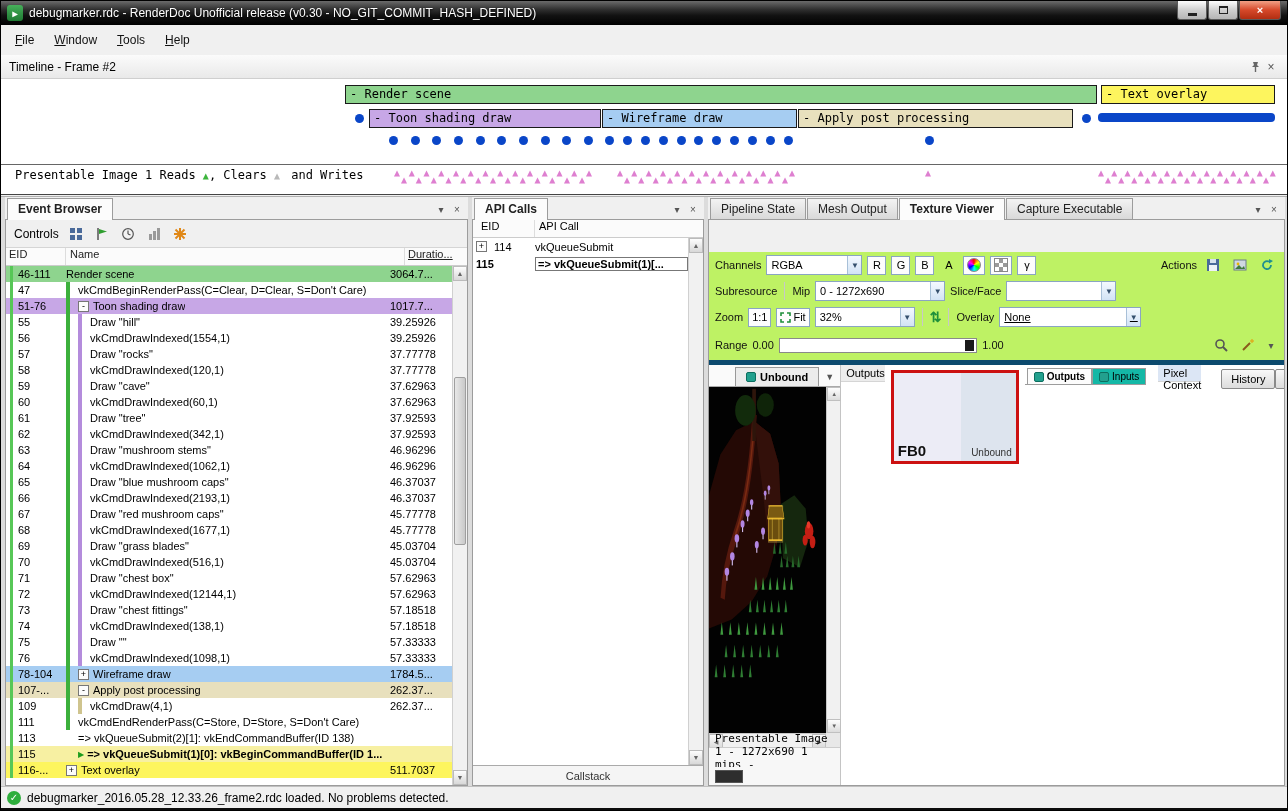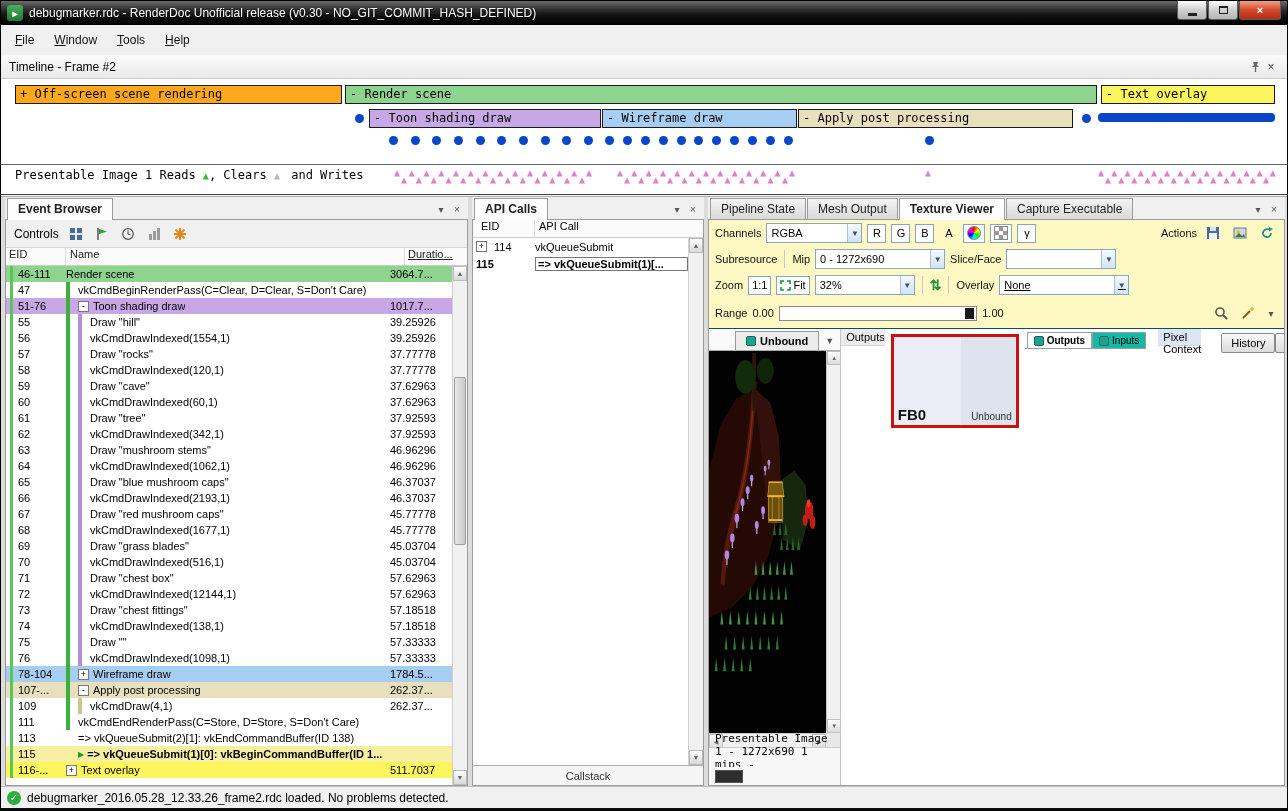--- a/index.html
+++ b/index.html
@@ -106,21 +106,21 @@
   .api-body { flex:1; position:relative; background:#fff; }
   #api-rows { position:absolute; left:0; top:0; right:15px; }
   .api-row { height:17px; display:flex; align-items:center; font-size:11px; }
   .api-eid { width:62px; flex:none; display:flex; align-items:center; padding-left:3px; gap:3px; }
   .api-call { flex:1; overflow:hidden; white-space:nowrap; }
   .api-call.sel { border:1px solid #777; padding:0 2px; }
   .callstack-bar { height:20px; border-top:1px solid #aaa; background:#f5f5f5; display:flex; align-items:center;
     justify-content:center; font-size:11px; color:#333; }
 
   
-  .rp-toolbar { background:#fef9c3; border-bottom:1px solid #0c4a6e; }
+  .rp-toolbar { background:#bef264; border-bottom:5px solid #0c4a6e;margin-top:32px; }
   .t-row { display:flex; align-items:center; gap:5px; padding:0 6px; height:26px; }
   .t-row.range { height:30px; }
   .lbl11 { font-size:11px; color:#111; white-space:nowrap; }
   .combo { display:inline-flex; align-items:center; height:20px; background:#fff; border:1px solid #8aa5c2;
     font-size:11px; padding-left:4px; cursor:pointer; }
   .combo .val { flex:1; overflow:hidden; white-space:nowrap; }
   .combo .arr { margin-left:4px; width:14px; height:100%; display:flex; align-items:center; justify-content:center;
     background:linear-gradient(#f4f9ff,#d2e3f5); border-left:1px solid #a8c0d8; font-size:8px; color:#35506e; }
   .tbtn { height:19px; min-width:19px; border:1px solid #8aa5c2; background:#fdfdfd; font-size:11px;
     display:inline-flex; align-items:center; justify-content:center; padding:0 3px; cursor:pointer; gap:2px; }
@@ -221,21 +221,20 @@
       <span class="sp"></span>
       <span class="tl-ic">
         <svg width="11" height="12" viewBox="0 0 11 12">
             <path d="M3 1h5l-1 3 2 2H2l2-2z" fill="#666"></path>
             <line x1="5.5" y1="6" x2="5.5" y2="11" stroke="#666" stroke-width="1.4"></line>
           </svg>
       </span>
       <span class="tl-ic">×</span>
     </div>
     <div class="tl-body">
-      <div class="tl-bar" id="bar-offscreen" style="left: 14px; top: 6px; width: 327px; background: rgb(255, 168, 28);">+ Off-screen scene rendering</div>
       <div class="tl-bar" id="bar-render" style="left: 344px; top: 6px; width: 752px; background: rgb(142, 212, 142);">- Render scene</div>
       <div class="tl-bar" id="bar-textoverlay" style="left: 1100px; top: 6px; width: 174px; background: rgb(253, 245, 94);">- Text overlay</div>
 
       <div class="tdot tl-dot-single" style="left:354px; top:35px;"></div>
       <div class="tl-bar" id="bar-toon" style="left: 368px; top: 30px; width: 232px; background: rgb(199, 167, 230);">- Toon shading draw</div>
       <div class="tl-bar" id="bar-wireframe" style="left: 601px; top: 30px; width: 195px; background: rgb(166, 205, 242);">- Wireframe draw</div>
       <div class="tl-bar" id="bar-postproc" style="left: 797px; top: 30px; width: 275px; background: rgb(232, 224, 189);">- Apply post processing</div>
       <div class="tdot tl-dot-single" style="left:1081px; top:35px;"></div>
       <div class="tl-bluebar" id="bluebar" style="left: 1097px; top: 34px; width: 177px; background: rgb(10, 70, 200);"></div>
 
@@ -886,21 +885,21 @@
               <span>Fit</span>
             </span>
             <div class="combo" style="width:100px;">
               <span class="val">32%</span>
                 <span class="arr">▼</span>
             </div>
             <span class="vsep"></span>
             <span class="flip">⇅</span>
             <span class="vsep"></span>
             <span class="lbl11">Overlay</span>
-            <div class="combo" style="width:130px;text-decoration:underline;">
+            <div class="combo" style="width:142px;text-decoration:underline;">
               <span class="val">None</span>
                 <span class="arr">▼</span>
             </div>
           </div>
           <div class="t-row range">
             <span class="lbl11">Range</span>
             <span class="lbl11">0.00</span>
             <div class="slider">
                 <div class="handle"></div>
               </div>

